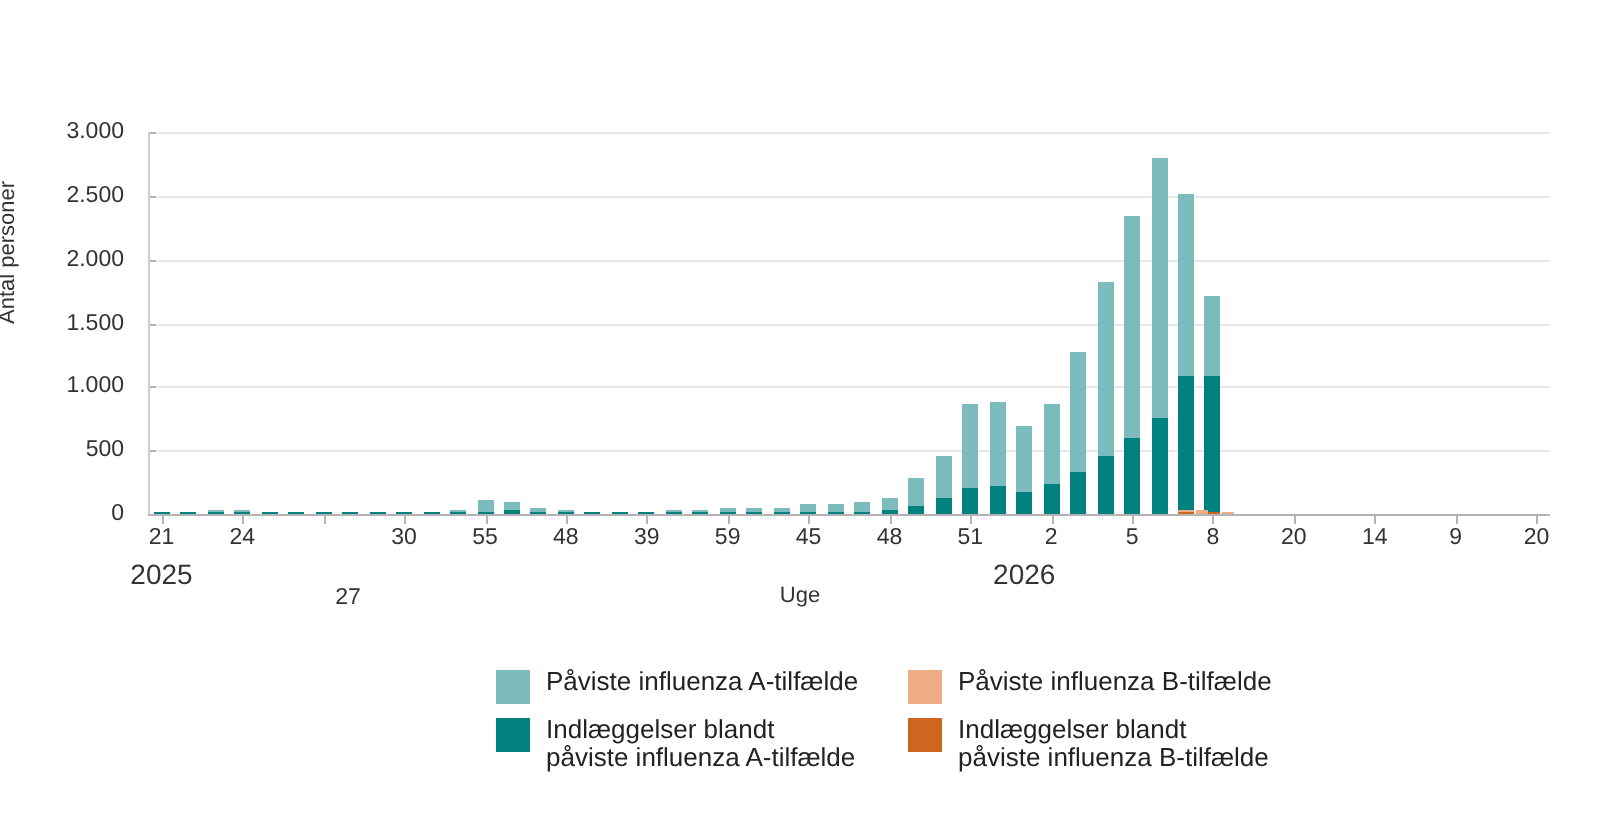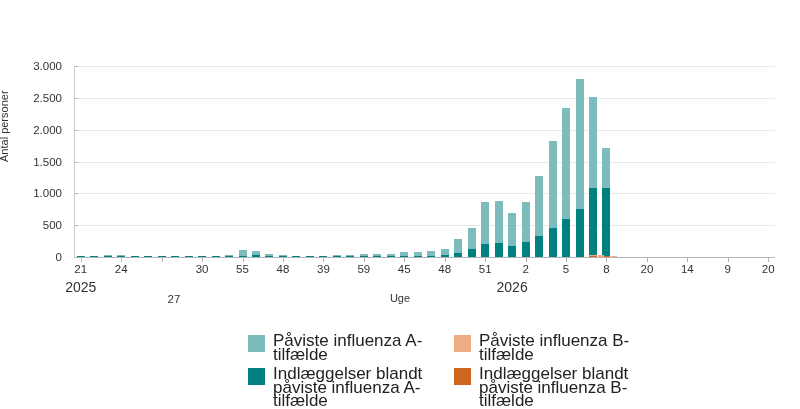--- a/index.html
+++ b/index.html
@@ -59,21 +59,21 @@
   }
 
   
   .legend{
     position:absolute;left:248px;top:334px;width:430px;
     display:grid;grid-template-columns:192px 210px;
     grid-auto-rows:auto;column-gap:14px;row-gap:6px;
   }
   .legend-item{display:flex;align-items:flex-start;gap:8px;}
   .swatch{width:17px;height:17px;flex:0 0 17px;margin-top:1px;}
-  .legend-text{font-size:17px;line-height:13.5px;color:#222;white-space:pre-line;}
+  .legend-text{font-size:13px;line-height:13.5px;color:#222;white-space:pre-line;}
 </style>
 </head>
 <body>
 
 <div id="chart-root">
 
 
   <div class="plot-wrap">
     <div id="gridlines">
         <div class="gridline" style="top: 225.167px; left: 74px; width: 701px;"></div>

